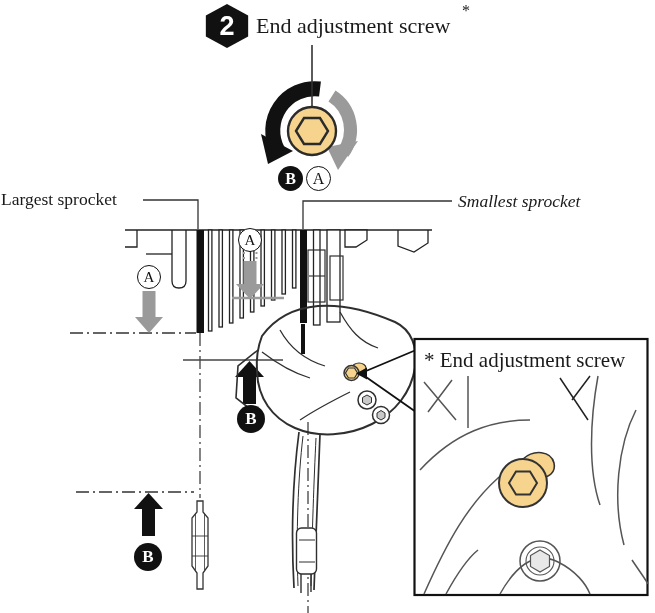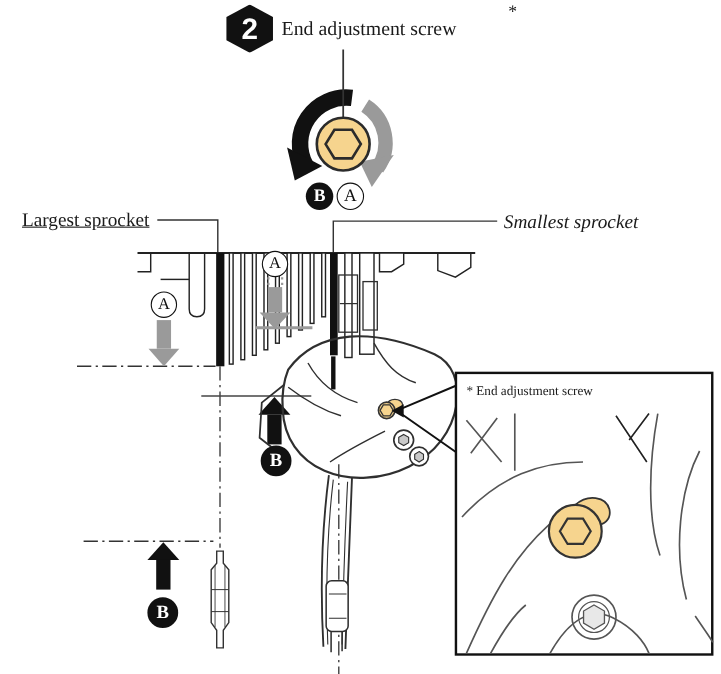--- a/index.html
+++ b/index.html
@@ -11,21 +11,21 @@
             clip-path:polygon(50% 0,96% 26%,96% 74%,50% 100%,4% 74%,4% 26%);
             display:flex;align-items:center;justify-content:center;
             font-family:"Liberation Sans", sans-serif;font-weight:bold;font-size:27px;color:#fff;}
   .badge{position:absolute;border-radius:50%;display:flex;align-items:center;justify-content:center;
          box-sizing:border-box;font-size:16px;}
   .badge.white{background:#fff;border:1.6px solid #111;color:#111;}
   .badge.black{background:#111;color:#fff;font-weight:600;}
   .badge.sz25{width:25px;height:25px;}
   .badge.sz24{width:24px;height:24px;font-size:15px;}
   .badge.sz28{width:28px;height:28px;font-size:17px;}
-  .callout-title{position:absolute;left:424px;top:348px;font-size:12px;}
+  .callout-title{position:absolute;left:424px;top:348px;font-size:21px;}
   .asterisk{position:absolute;left:462px;top:2px;font-size:16px;}
 </style>
 </head>
 <body>
 
 <div class="stage">
 
   <svg width="655" height="613" viewBox="0 0 655 613">
 
     <g fill="#9A9A9A">
@@ -157,31 +157,31 @@
         <path d="M523,459 C534,449 551,451 554,463 C556,472 549,478 541,477 L534,469 Z" stroke="#333" stroke-width="1.6" fill="#F6D48E"></path>
         <circle cx="523" cy="483" r="24" stroke="#333" stroke-width="2" fill="#F6D48E"></circle>
         <polygon points="509,483 516,471.5 530,471.5 537,483 530,494.5 516,494.5" fill="none" stroke="#333" stroke-width="2"></polygon>
       </g>
     </g>
   </svg>
 
   <div class="hexbadge">
     <span>2</span>
   </div>
-  <div class="lbl" style="left:256px;top:16px;font-size:18px;">End adjustment screw</div>
+  <div class="lbl" style="left:256px;top:16px;font-size:22px;">End adjustment screw</div>
   <div class="asterisk">*</div>
 
   <div class="badge black sz25" style="left:278px;top:166px;">
       <span>B</span>
     </div>
   <div class="badge white sz25" style="left:306px;top:166px;">
       <span>A</span>
     </div>
 
-  <div class="lbl" style="left:20px;top:189px;text-decoration:underline;">Largest sprocket</div>
+  <div class="lbl" style="left:1px;top:189px;">Largest sprocket</div>
   <div class="lbl" style="left:458px;top:191px;font-style:italic;">Smallest sprocket</div>
 
   <div class="badge white sz24" style="left:238px;top:228px;">
       <span>A</span>
     </div>
   <div class="badge white sz24" style="left:137px;top:265px;">
       <span>A</span>
     </div>
 
   <div class="badge black sz28" style="left:237px;top:405px;">

